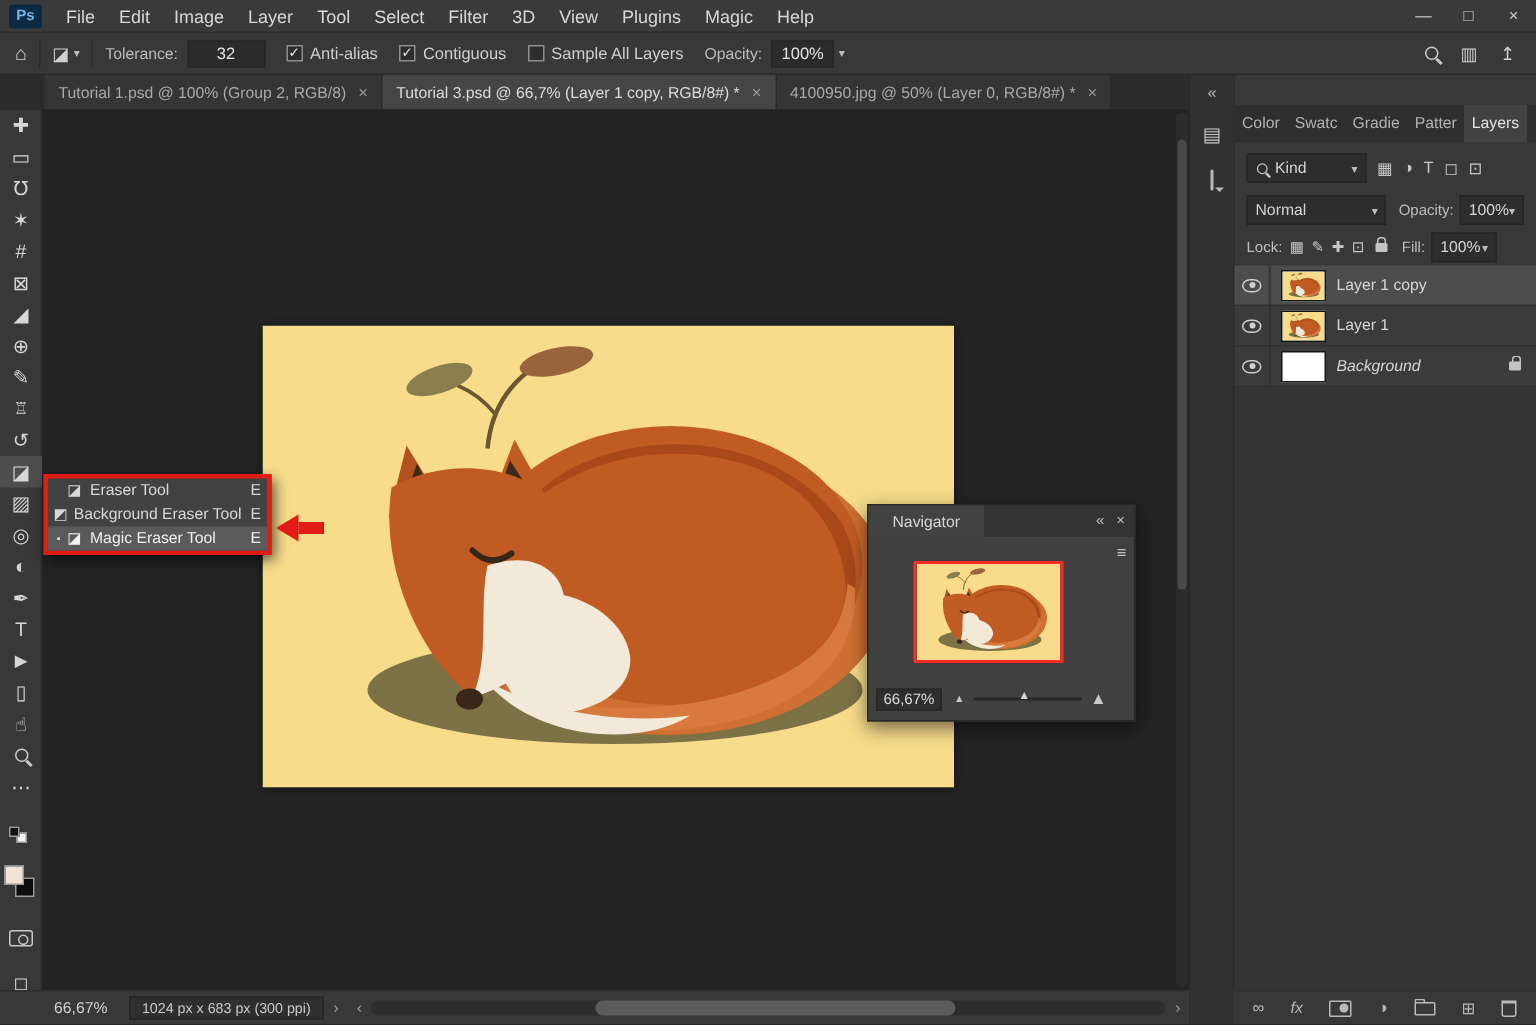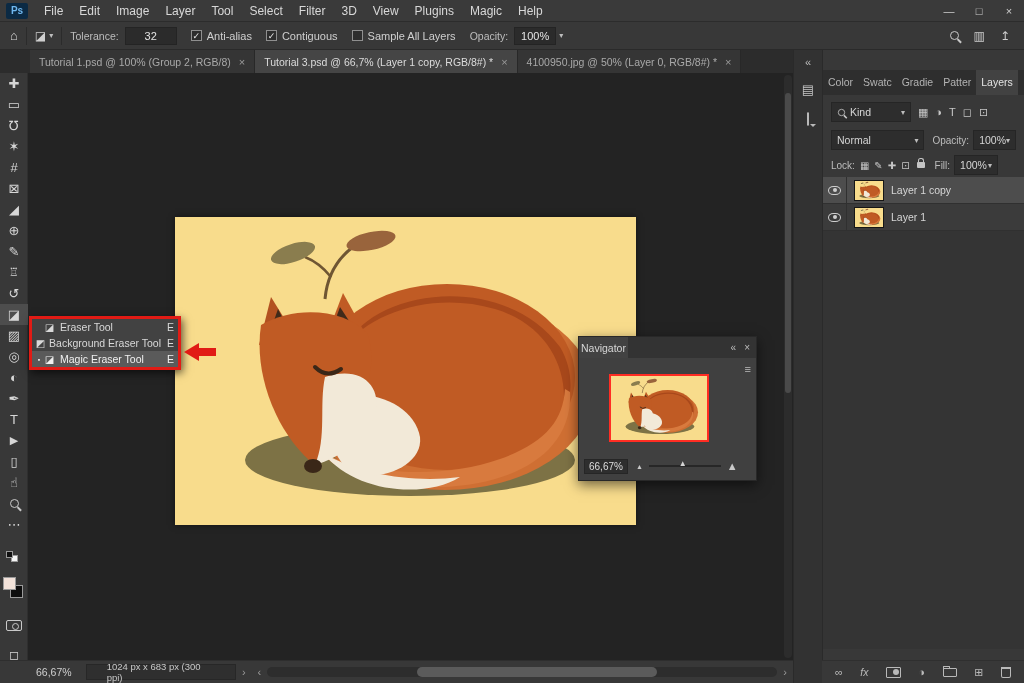--- a/index.html
+++ b/index.html
@@ -86,21 +86,21 @@
 
   
   #red-arrow-head { left:184px; top:343px; width:0; height:0; border:9px solid transparent;
                     border-right:15px solid #e11b15; border-left:none; }
   #red-arrow-bar { left:199px; top:348px; width:17px; height:8px; background:#e11b15; }
 
   
   #navigator { left:578px; top:336px; width:179px; height:145px; background:#404040; border:1px solid #282828;
                box-shadow:0 4px 12px rgba(0,0,0,.55); }
   #nav-titlebar { height:21px; background:#333333; display:flex; align-items:center; }
-  #nav-tab { background:#424242; height:21px; padding:0 2px; display:flex; align-items:center; font-size:10.5px; color:#d6d6d6; }
+  #nav-tab { background:#424242; height:21px; padding:0 16px; display:flex; align-items:center; font-size:10.5px; color:#d6d6d6; }
   #nav-title-icons { margin-left:auto; display:flex; gap:8px; padding-right:6px; color:#bdbdbd; font-size:10px; }
   #nav-menu { position:absolute; right:5px; top:26px; color:#bdbdbd; font-size:11px; }
   #nav-thumb { position:absolute; left:32px; top:39px; width:96px; height:64px; outline:2px solid #ff2d23; }
   #nav-bottom { position:absolute; left:0; bottom:5px; width:179px; height:18px; display:flex; align-items:center; }
   #nav-zoom { background:#2e2e2e; border:1px solid #262626; height:15px; margin-left:5px; padding:0 4px;
               font-size:10px; color:#dddddd; display:flex; align-items:center; }
   .mtn-s { font-size:7px; color:#c9c9c9; margin-left:8px; }
   .mtn-l { font-size:11px; color:#c9c9c9; margin-left:6px; }
   #nav-track { position:relative; width:72px; height:2px; background:#272727; margin-left:6px; }
   #nav-slider-thumb { position:absolute; left:30px; top:-6px; font-size:8px; color:#d5d5d5; }
@@ -127,21 +127,21 @@
   #panel-bottom { position:absolute; left:822px; top:660px; width:202px; height:23px; background:#383838;
                   border-top:1px solid #2f2f2f; display:flex; align-items:center; justify-content:space-between;
                   padding:0 13px; color:#b9b9b9; }
   .pb-icon { font-size:11px; }
   .fx { font-size:10.5px; font-style:italic; }
 
   
   #statusbar { left:0; top:660px; width:793px; height:23px; background:#383838; border-top:1px solid #2e2e2e;
                display:flex; align-items:center; }
   #status-zoom { margin-left:36px; font-size:10.5px; color:#cfcfcf; }
-  #doc-info { margin-left:14px; background:#2f2f2f; border:1px solid #272727; height:16px; padding:0 20px;
+  #doc-info { margin-left:14px; background:#2f2f2f; border:1px solid #272727; height:16px; padding:0 8px;
               font-size:9.5px; color:#c9c9c9; display:flex; align-items:center; }
   .scroll-arrow { color:#9a9a9a; font-size:11px; margin:0 6px; }
   #h-track { position:relative; width:530px; height:10px; background:#2d2d2d; border-radius:5px; }
   #h-thumb { position:absolute; left:150px; top:0; width:240px; height:10px; background:#5b5b5b; border-radius:5px; }
 </style>
 </head>
 <body>
 
 <svg width="0" height="0" style="position:absolute" aria-hidden="true">
   <symbol id="fox-scene" viewBox="0 0 461 308" preserveAspectRatio="none">
@@ -399,20 +399,28 @@
   </div>
   <div class="layer-row">
     <span class="eye-cell">
         <span class="eye"></span>
       </span>
     <span class="thumb"><svg width="28" height="19">
           <use href="#fox-scene"></use>
         </svg></span>
     <span class="layer-name">Layer 1</span>
   </div>
+  <div class="layer-row">
+    <span class="eye-cell">
+        <span class="eye"></span>
+      </span>
+    <span class="thumb"></span>
+    <span class="layer-name it">Background</span>
+    <span class="padlock" style="margin-right:10px"></span>
+  </div>
   <div id="layers-empty"></div>
 </div>
 
 <div id="panel-bottom">
   <span class="pb-icon">∞</span>
   <span class="fx">fx</span>
   <span class="maskicon"></span>
   <span class="pb-icon">◑</span>
   <span class="foldericon"></span>
   <span class="pb-icon">⊞</span>

